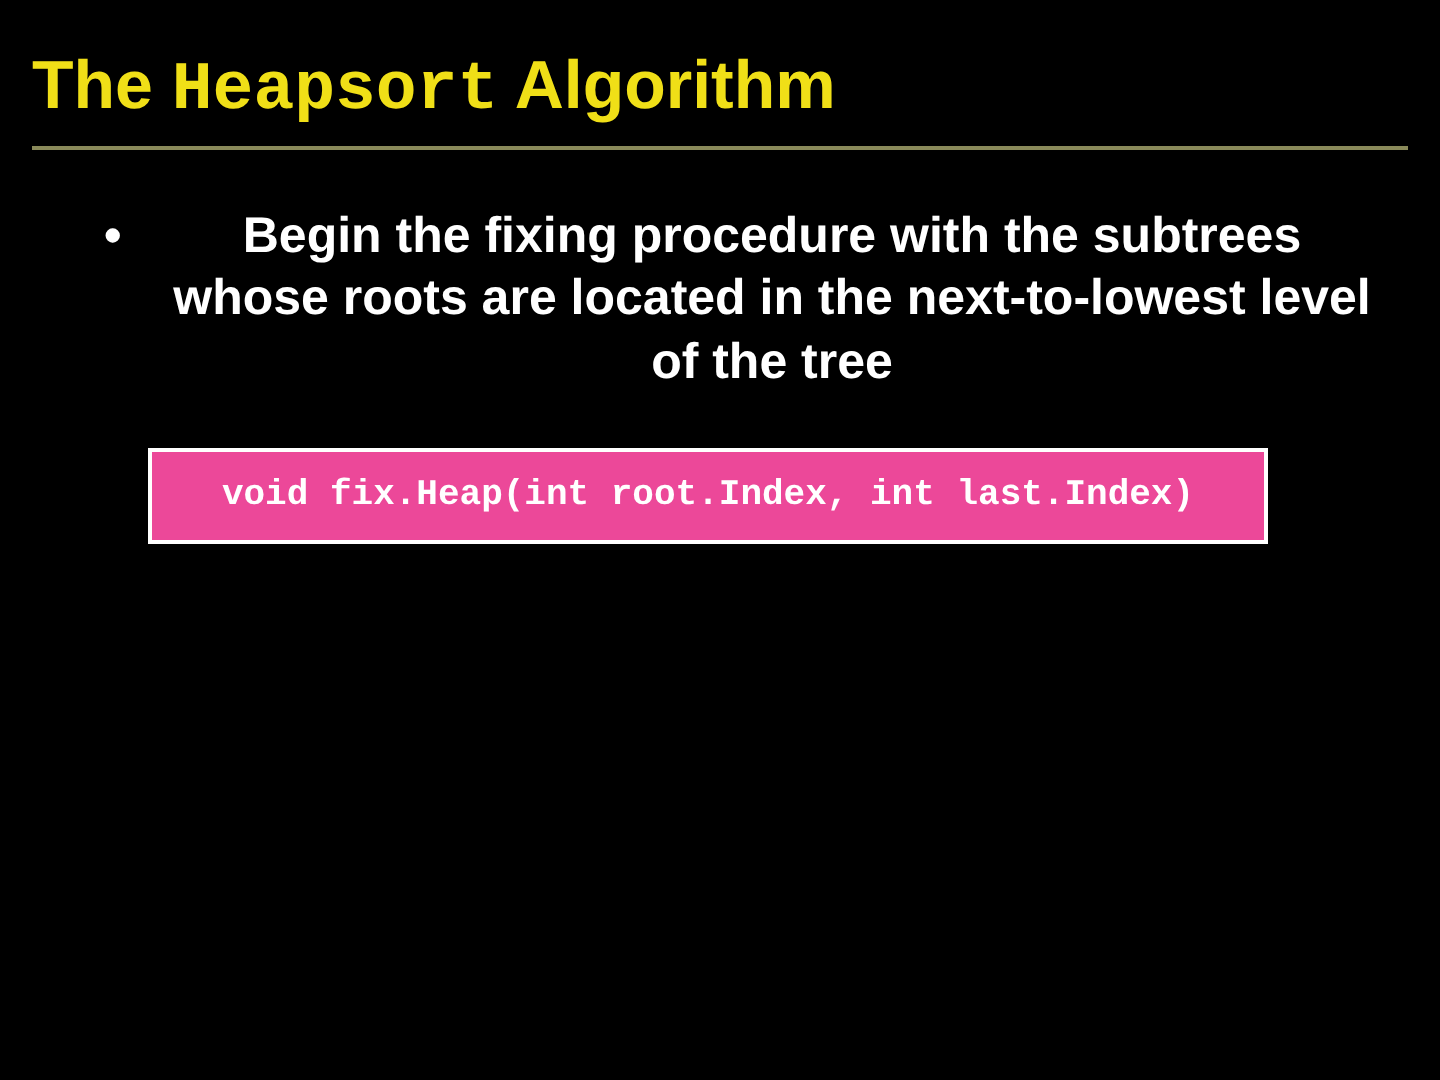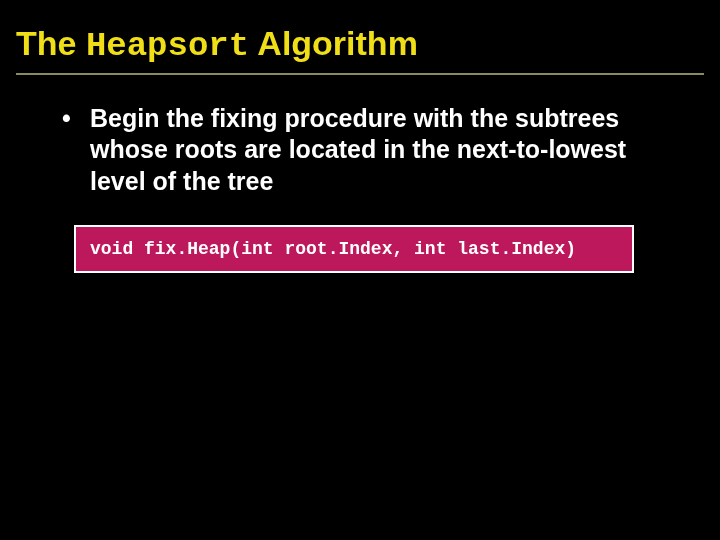--- a/index.html
+++ b/index.html
@@ -27,21 +27,22 @@
     margin-bottom: 28px;
     font-family: Arial, Helvetica, sans-serif;
   }
   .title .mono {
     font-family: "Courier New", Courier, monospace;
     font-weight: bold;
   }
   ul.bullets {
     list-style: none;
     padding: 0 10px 0 34px;
-    margin: 12px;
+    margin: 2px;
+    text-align: center;
   }
   ul.bullets li {
     position: relative;
     color: #fff;
     font-size: 25px;
     font-weight: bold;
     line-height: 1.25;
     margin-bottom: 26px;
     padding-left: 28px;
   }
@@ -54,24 +55,25 @@
     font-size: 25px;
     line-height: 1.25;
   }
   .mono-inline {
     font-family: "Courier New", Courier, monospace;
     font-weight: bold;
   }
   .codebox {
     margin: 8px 0 0 58px;
     width: 560px;
-    background: #be185d;
+    background: #ec4899;
     border: 2px solid #fff;
     padding: 12px 14px;
     box-sizing: border-box;
+    text-align: center;
   }
   .codebox .code {
     font-family: "Courier New", Courier, monospace;
     font-weight: bold;
     color: #fff;
     font-size: 18px;
     white-space: nowrap;
   }
 </style>
 </head>

